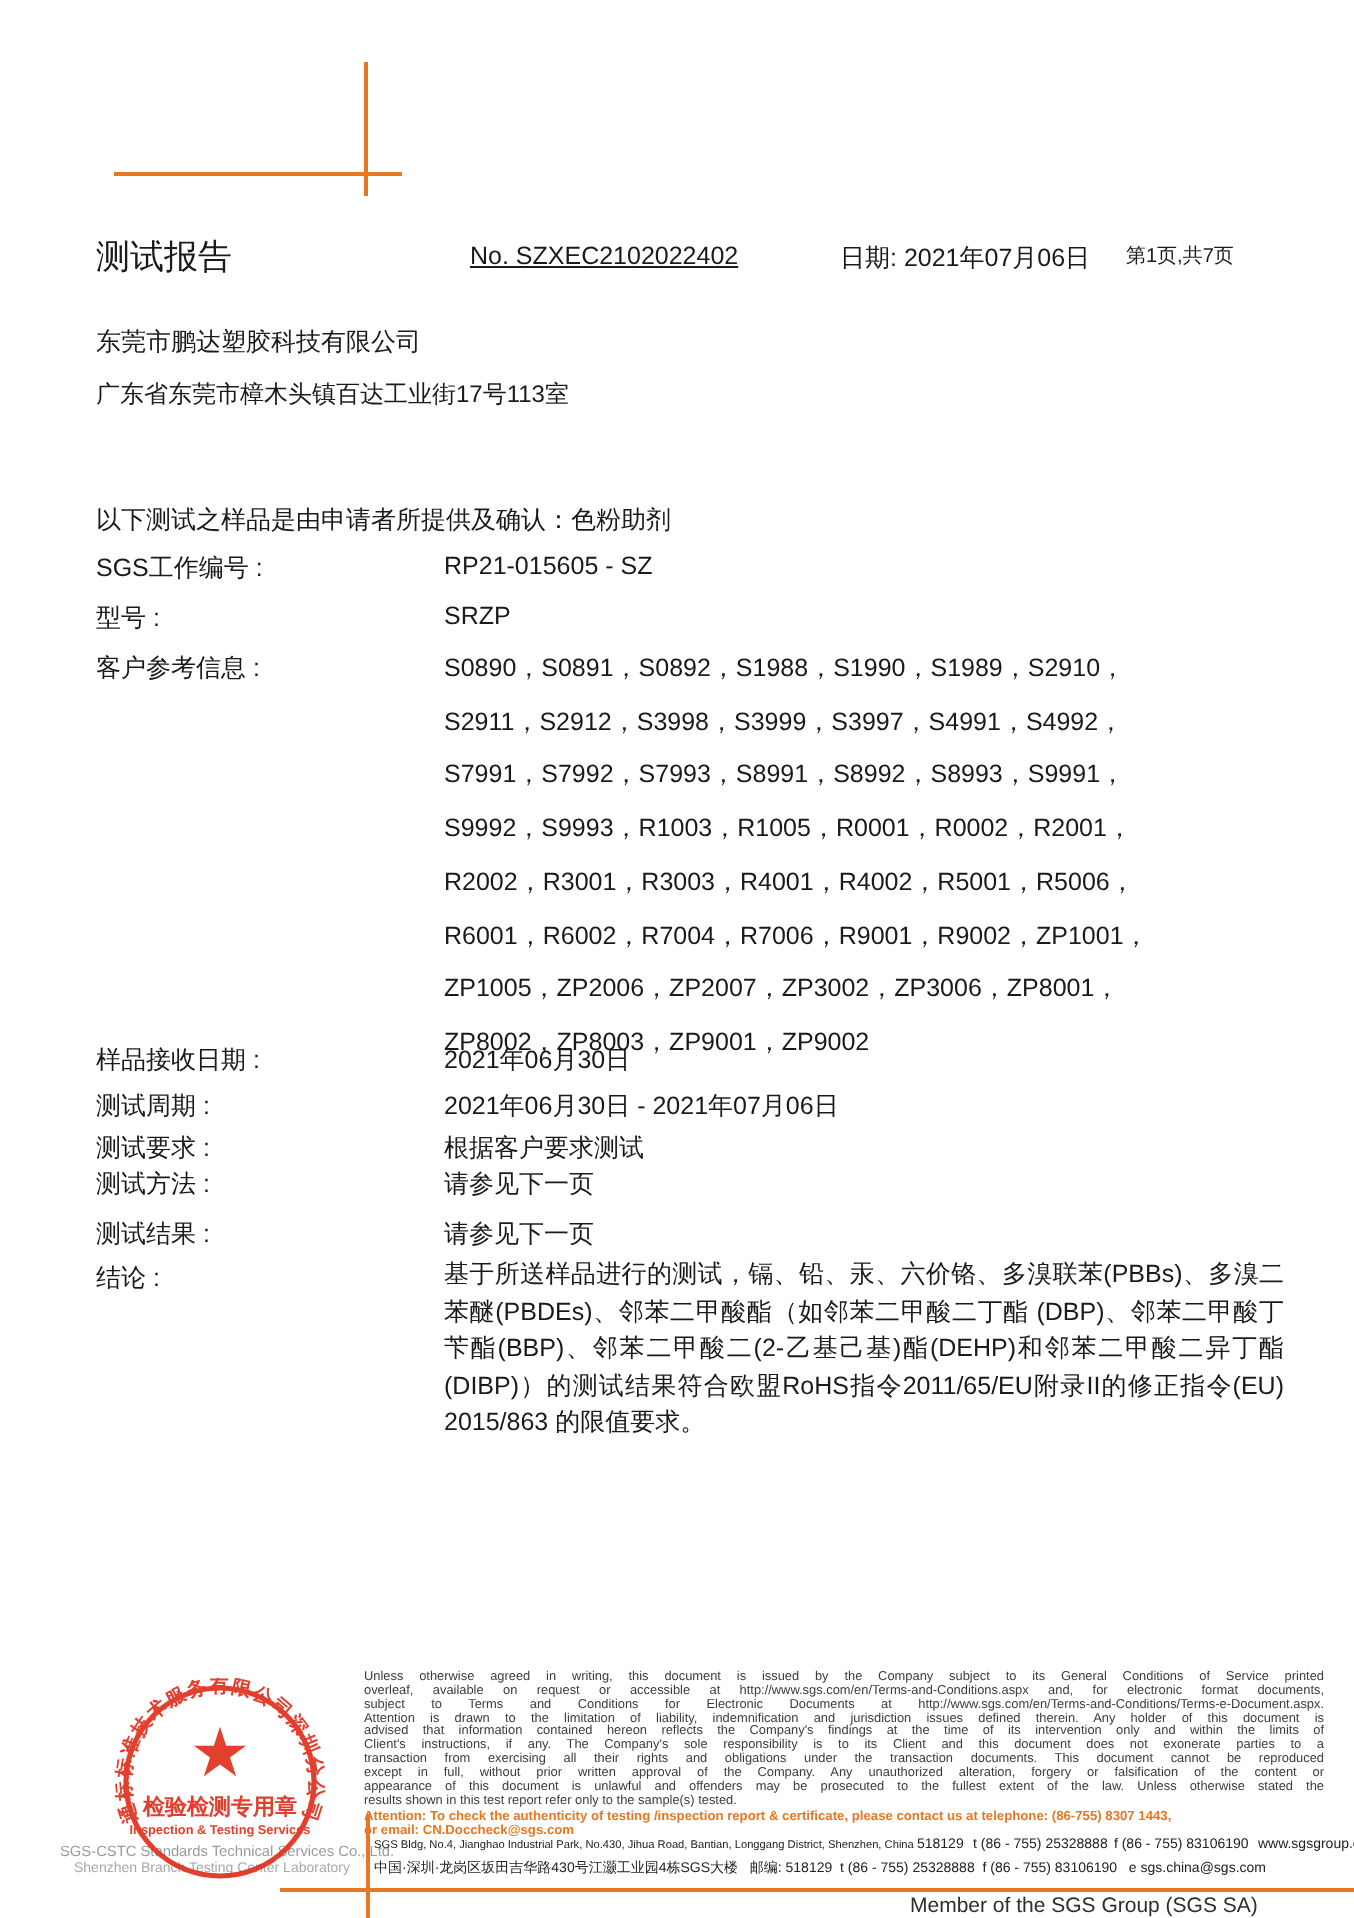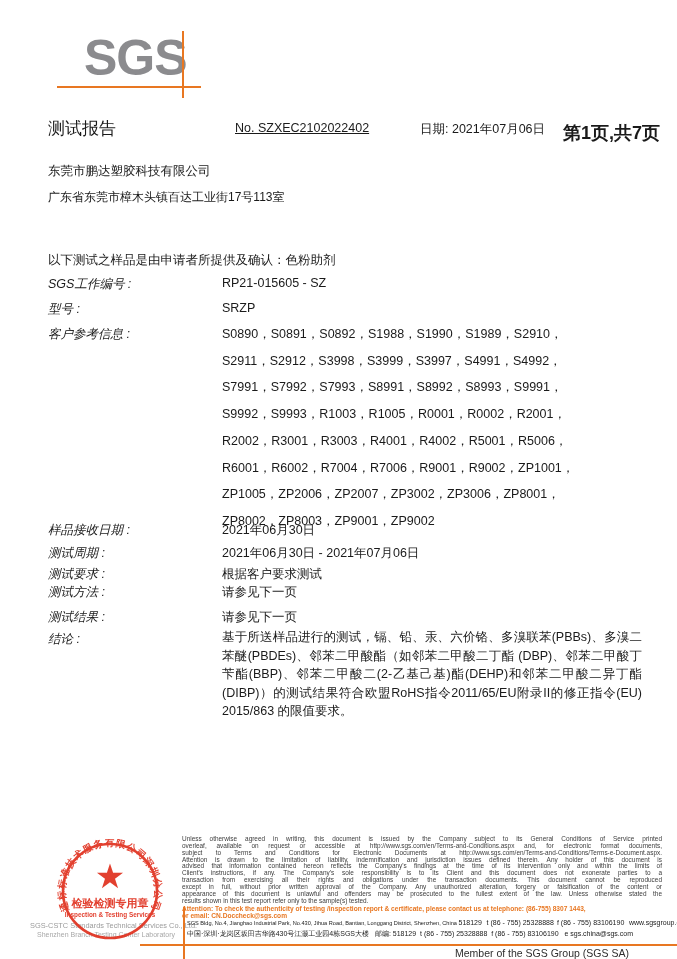--- a/index.html
+++ b/index.html
@@ -9,27 +9,27 @@
   }
   
   .logo-text{position:absolute;left:84px;top:33px;font-size:50px;font-weight:bold;
     color:#8b8b8e;letter-spacing:-1px;line-height:1;}
   .logo-hline{position:absolute;left:57px;top:86px;width:144px;height:2px;background:#e87722;}
   .logo-vline{position:absolute;left:182px;top:31px;width:2px;height:67px;background:#e87722;}
   
   .doc-title{position:absolute;left:48px;top:117px;font-size:17px;font-weight:normal;}
   .report-no{position:absolute;left:235px;top:121px;font-size:12.5px;text-decoration:underline;}
   .report-date{position:absolute;left:420px;top:121px;font-size:12.5px;}
-  .page-info{position:absolute;left:563px;top:121px;font-size:18px;font-weight:bold;}
+  .page-info{position:absolute;left:563px;top:121px;font-size:10px;}
   
   .client-name{position:absolute;left:48px;top:163px;font-size:12.5px;}
   .client-addr{position:absolute;left:48px;top:189px;font-size:12px;}
   .sample-statement{position:absolute;left:48px;top:252px;font-size:12.5px;}
   
-  .lbl{position:absolute;left:48px;font-size:12.5px;font-style:italic;}
+  .lbl{position:absolute;left:48px;font-size:12.5px;}
   .val{position:absolute;left:222px;font-size:12.5px;}
   .ref-lines{position:absolute;left:222px;top:321px;font-size:12.5px;line-height:26.7px;}
   .conclusion-val{position:absolute;left:222px;top:628px;width:420px;font-size:12.5px;
     line-height:18.6px;text-align:justify;}
   
   .stamp-company{position:absolute;left:30px;top:921px;font-size:7.4px;color:#9b9b9b;white-space:nowrap;}
   .stamp-company2{position:absolute;left:37px;top:931px;font-size:7px;color:#a8a8a8;white-space:nowrap;}
   .stamp-svg{position:absolute;left:50px;top:839px;opacity:.92;}
   .legal{position:absolute;left:182px;top:836px;width:480px;font-size:6.45px;
     line-height:6.85px;color:#3c3c3c;}
@@ -43,21 +43,20 @@
   .addr-big{font-size:7px;}
   .footer-hline{position:absolute;left:140px;top:944px;width:537px;height:2px;background:#e87722;}
   .footer-vline{position:absolute;left:183px;top:907px;width:2px;height:52px;background:#e87722;}
   .member{position:absolute;left:455px;top:947px;font-size:10.5px;color:#2e2e2e;}
 </style>
 </head>
 <body>
 
 <div class="page">
 
-  <div class="logo-text">SGS</div>
   <div class="logo-hline"></div>
   <div class="logo-vline"></div>
 
   <div class="doc-title">测试报告</div>
   <div class="report-no">No. SZXEC2102022402</div>
   <div class="report-date">日期: 2021年07月06日</div>
   <div class="page-info">第1页,共7页</div>
 
   <div class="client-name">东莞市鹏达塑胶科技有限公司</div>
   <div class="client-addr">广东省东莞市樟木头镇百达工业街17号113室</div>

